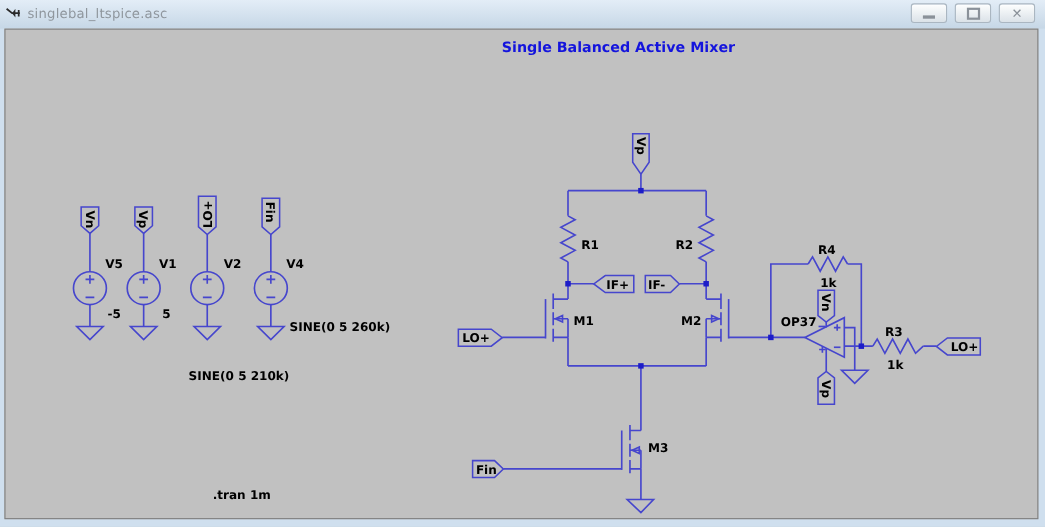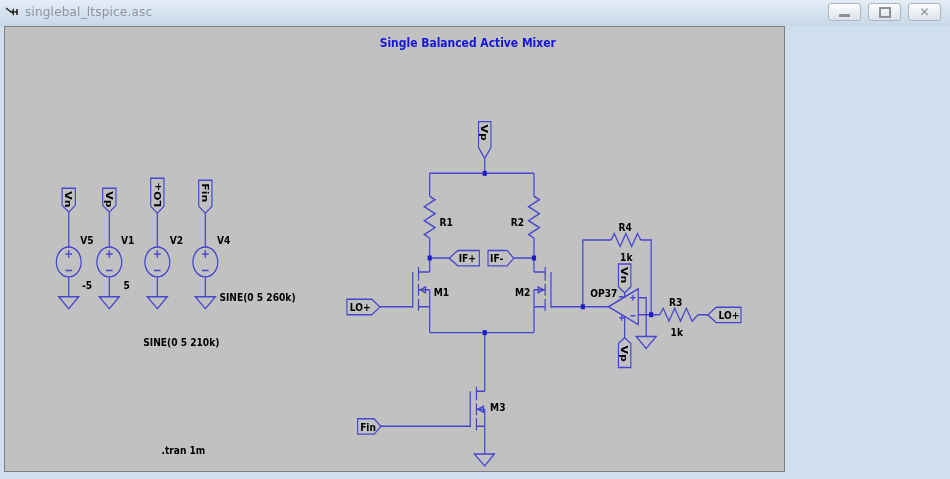--- a/index.html
+++ b/index.html
@@ -24,21 +24,21 @@
     background:linear-gradient(#fdfefe,#dbe2e8);
     display:flex;align-items:center;justify-content:center;
     box-shadow:0 1px 1px rgba(255,255,255,.8) inset;
     cursor:default;
   }
   .glyph-min{width:11px;height:3px;background:#8a9199;margin-top:6px;}
   .glyph-max{width:8px;height:7px;border:2px solid #8a9199;}
   .glyph-close{font-size:12px;font-weight:700;color:#8a9199;line-height:1;}
   
   .schem{
-    position:absolute;left:4px;top:26px;width:781px;height:446px;
+    position:absolute;left:4px;top:26px;width:940px;height:446px;
     background:#c1c1c1;border:1px solid #7f7f7f;box-sizing:border-box;
   }
   .schem svg{position:absolute;left:0;top:0;width:100%;height:100%;}
   
   .w{stroke:#4646cd;stroke-width:1.5;fill:none;}
   .sym{stroke:#4646cd;stroke-width:1.5;fill:none;}
   .flagshape{stroke:#4646cd;stroke-width:1.4;fill:#c1c1c1;}
   .node{fill:#1d1dc8;stroke:none;}
   text{font-family:"DejaVu Sans","Liberation Sans",sans-serif;}
   .lbl{font-size:11px;font-weight:700;fill:#000;}

